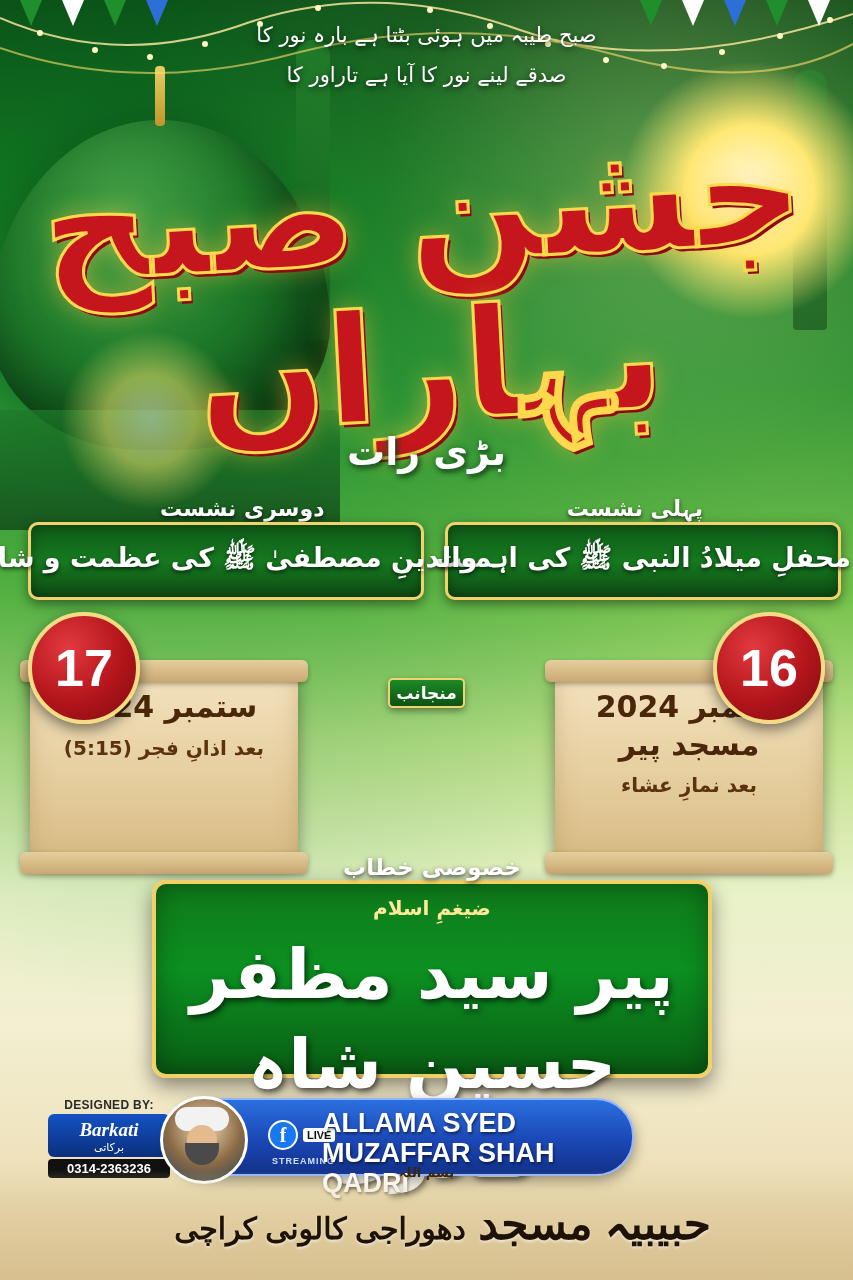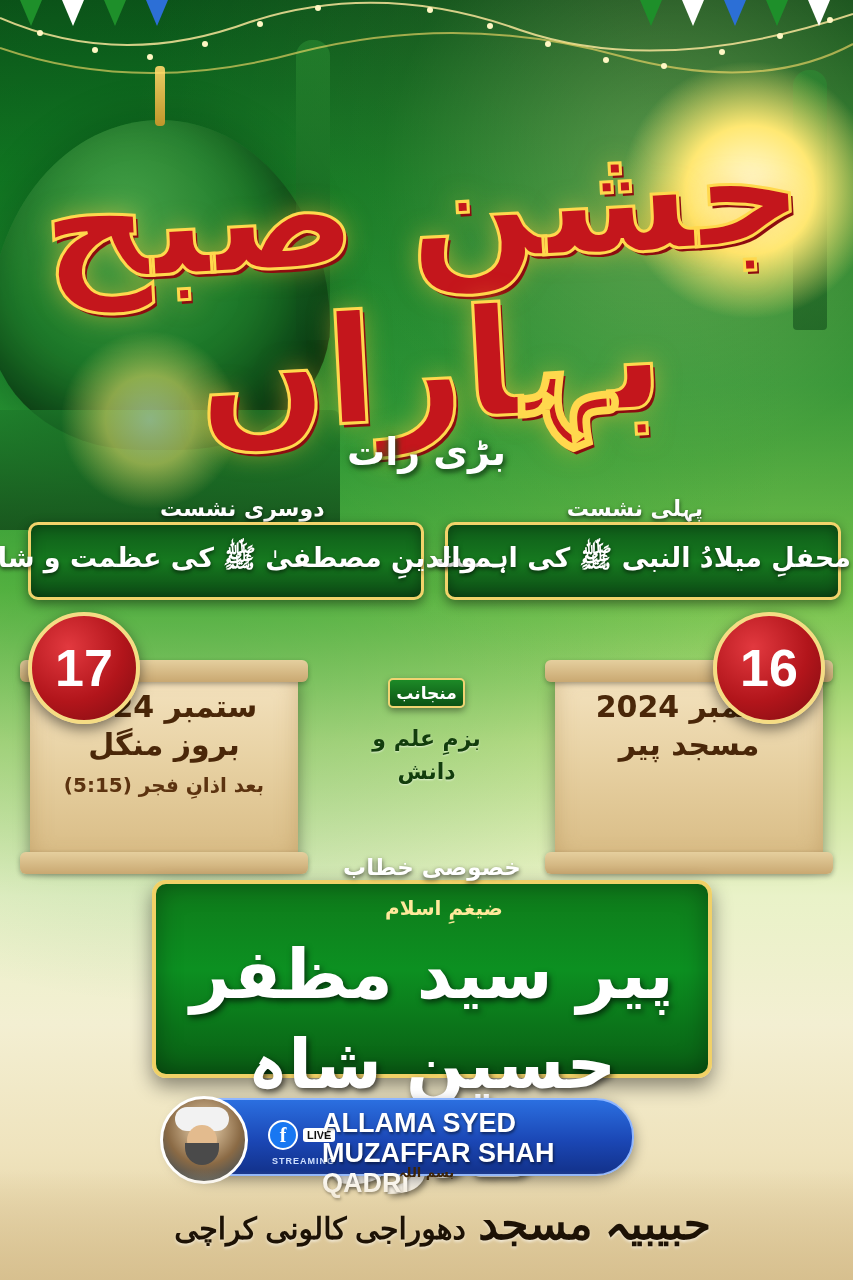--- a/index.html
+++ b/index.html
@@ -160,21 +160,21 @@
     background:linear-gradient(180deg,#0f7a1a 0%, #0c9021 45%, #0a5e14 100%);
     border:4px solid #f1d167;border-radius:14px;
     box-shadow:0 8px 20px rgba(0,0,0,.45), inset 0 0 26px rgba(0,0,0,.35);
   }
   .speaker-top{
     position:absolute;top:-30px;left:0;width:552px;text-align:center;
     direction:rtl;color:#ffffff;font-size:23px;font-weight:bold;
     font-family:"DejaVu Sans", sans-serif;text-shadow:0 2px 5px rgba(0,0,0,.7);
   }
   .speaker-pre{
-    position:absolute;top:12px;left:12px;width:552px;text-align:center;
+    position:absolute;top:12px;left:0;width:552px;text-align:center;
     direction:rtl;color:#ffe99b;font-size:20px;font-weight:bold;
     font-family:"DejaVu Sans", sans-serif;
   }
   .speaker-name{
     position:absolute;top:46px;left:0;width:552px;text-align:center;
     direction:rtl;color:#ffffff;font-size:69px;font-weight:bold;line-height:1.3;
     font-family:"DejaVu Sans", sans-serif;
     text-shadow:2px 3px 6px rgba(0,0,0,.65);
   }
   
@@ -288,20 +288,24 @@
     <div class="flag" style="left:62px;border-top:26px solid #ffffff;"></div>
     <div class="flag" style="left:104px;border-top:26px solid #1e8f2a;"></div>
     <div class="flag" style="left:146px;border-top:26px solid #2c6fd6;"></div>
     <div class="flag" style="left:640px;border-top:26px solid #1e8f2a;"></div>
     <div class="flag" style="left:682px;border-top:26px solid #ffffff;"></div>
     <div class="flag" style="left:724px;border-top:26px solid #2c6fd6;"></div>
     <div class="flag" style="left:766px;border-top:26px solid #1e8f2a;"></div>
     <div class="flag" style="left:808px;border-top:26px solid #ffffff;"></div>
   </div>
 
+  <div class="couplet">
+    <div>صبح طیبہ میں ہوئی بٹتا ہے بارہ نور کا</div>
+    <div>صدقے لینے نور کا آیا ہے تاراور کا</div>
+  </div>
 
   <div class="title-wrap">
     <div class="title-main">جشن صبح بہاراں</div>
   </div>
   <div class="title-sub">بڑی رات</div>
 
   <div class="sessions">
     <div class="sess-tag t1">پہلی نشست</div>
     <div class="sess-box b1">
       <span>محفلِ میلادُ النبی ﷺ کی اہمیت</span>
@@ -310,45 +314,52 @@
     <div class="sess-box b2">
       <span>والدینِ مصطفیٰ ﷺ کی عظمت و شان</span>
     </div>
   </div>
 
   <div class="scrolls">
     <div class="scroll s16">
       <div class="scroll-body">
         <div class="scroll-line1">ستمبر 2024</div>
         <div class="scroll-line1">مسجد پیر</div>
+        <div class="scroll-line2">بعد نمازِ عشاء</div>
       </div>
     </div>
     <div class="daybadge d16">16</div>
 
     <div class="scroll s17">
       <div class="scroll-body">
         <div class="scroll-line1">ستمبر 2024</div>
-        <div class="scroll-line1">بروز منگل</div>
         <div class="scroll-line2">بعد اذانِ فجر (5:15)</div>
       </div>
     </div>
     <div class="daybadge d17">17</div>
 
     <div class="center-tag">
       <div class="ribbon">منجانب</div>
-      <div class="ctext">بزمِ علم و دانش</div>
     </div>
   </div>
 
   <div class="speaker-panel">
     <div class="speaker-top">خصوصی خطاب</div>
     <div class="speaker-pre">ضیغمِ اسلام</div>
     <div class="speaker-name">پیر سید مظفر حسین شاہ قادری</div>
   </div>
 
+  <div class="designer">
+    <div class="dlabel">DESIGNED BY:</div>
+    <div class="dbox">
+      <div class="dname">Barkati</div>
+      <div class="durdu">برکاتی</div>
+    </div>
+    <div class="dphone">0314-2363236</div>
+  </div>
 
   <div class="livebar">
     <div class="live-photo">
       <div class="turban"></div>
       <div class="face"></div>
       <div class="beard"></div>
     </div>
     <div class="live-badge">
       <div class="fb-icon">f</div>
       <div class="live-word">LIVE</div>

